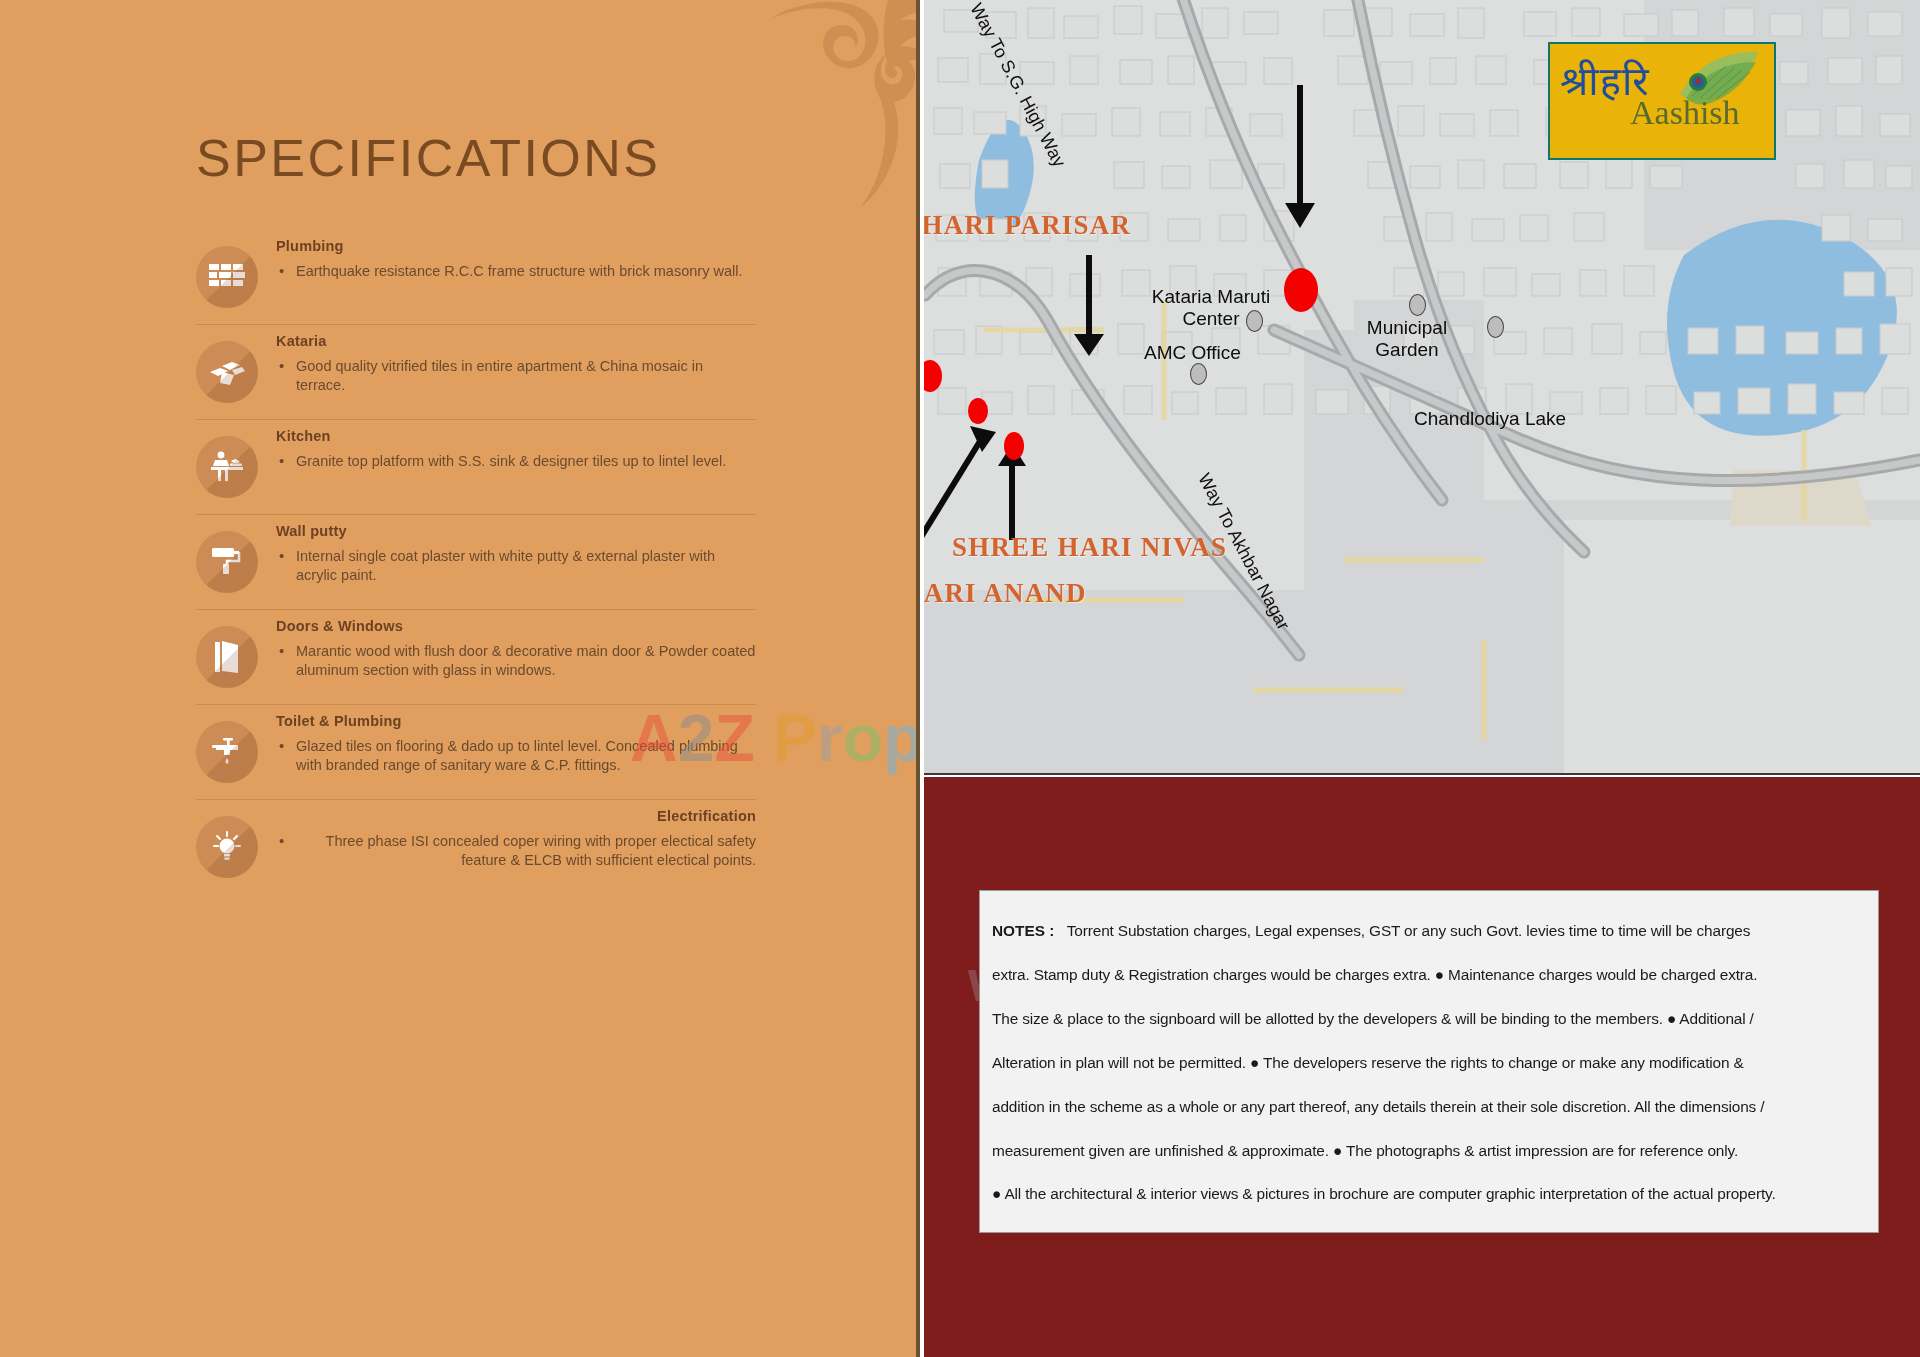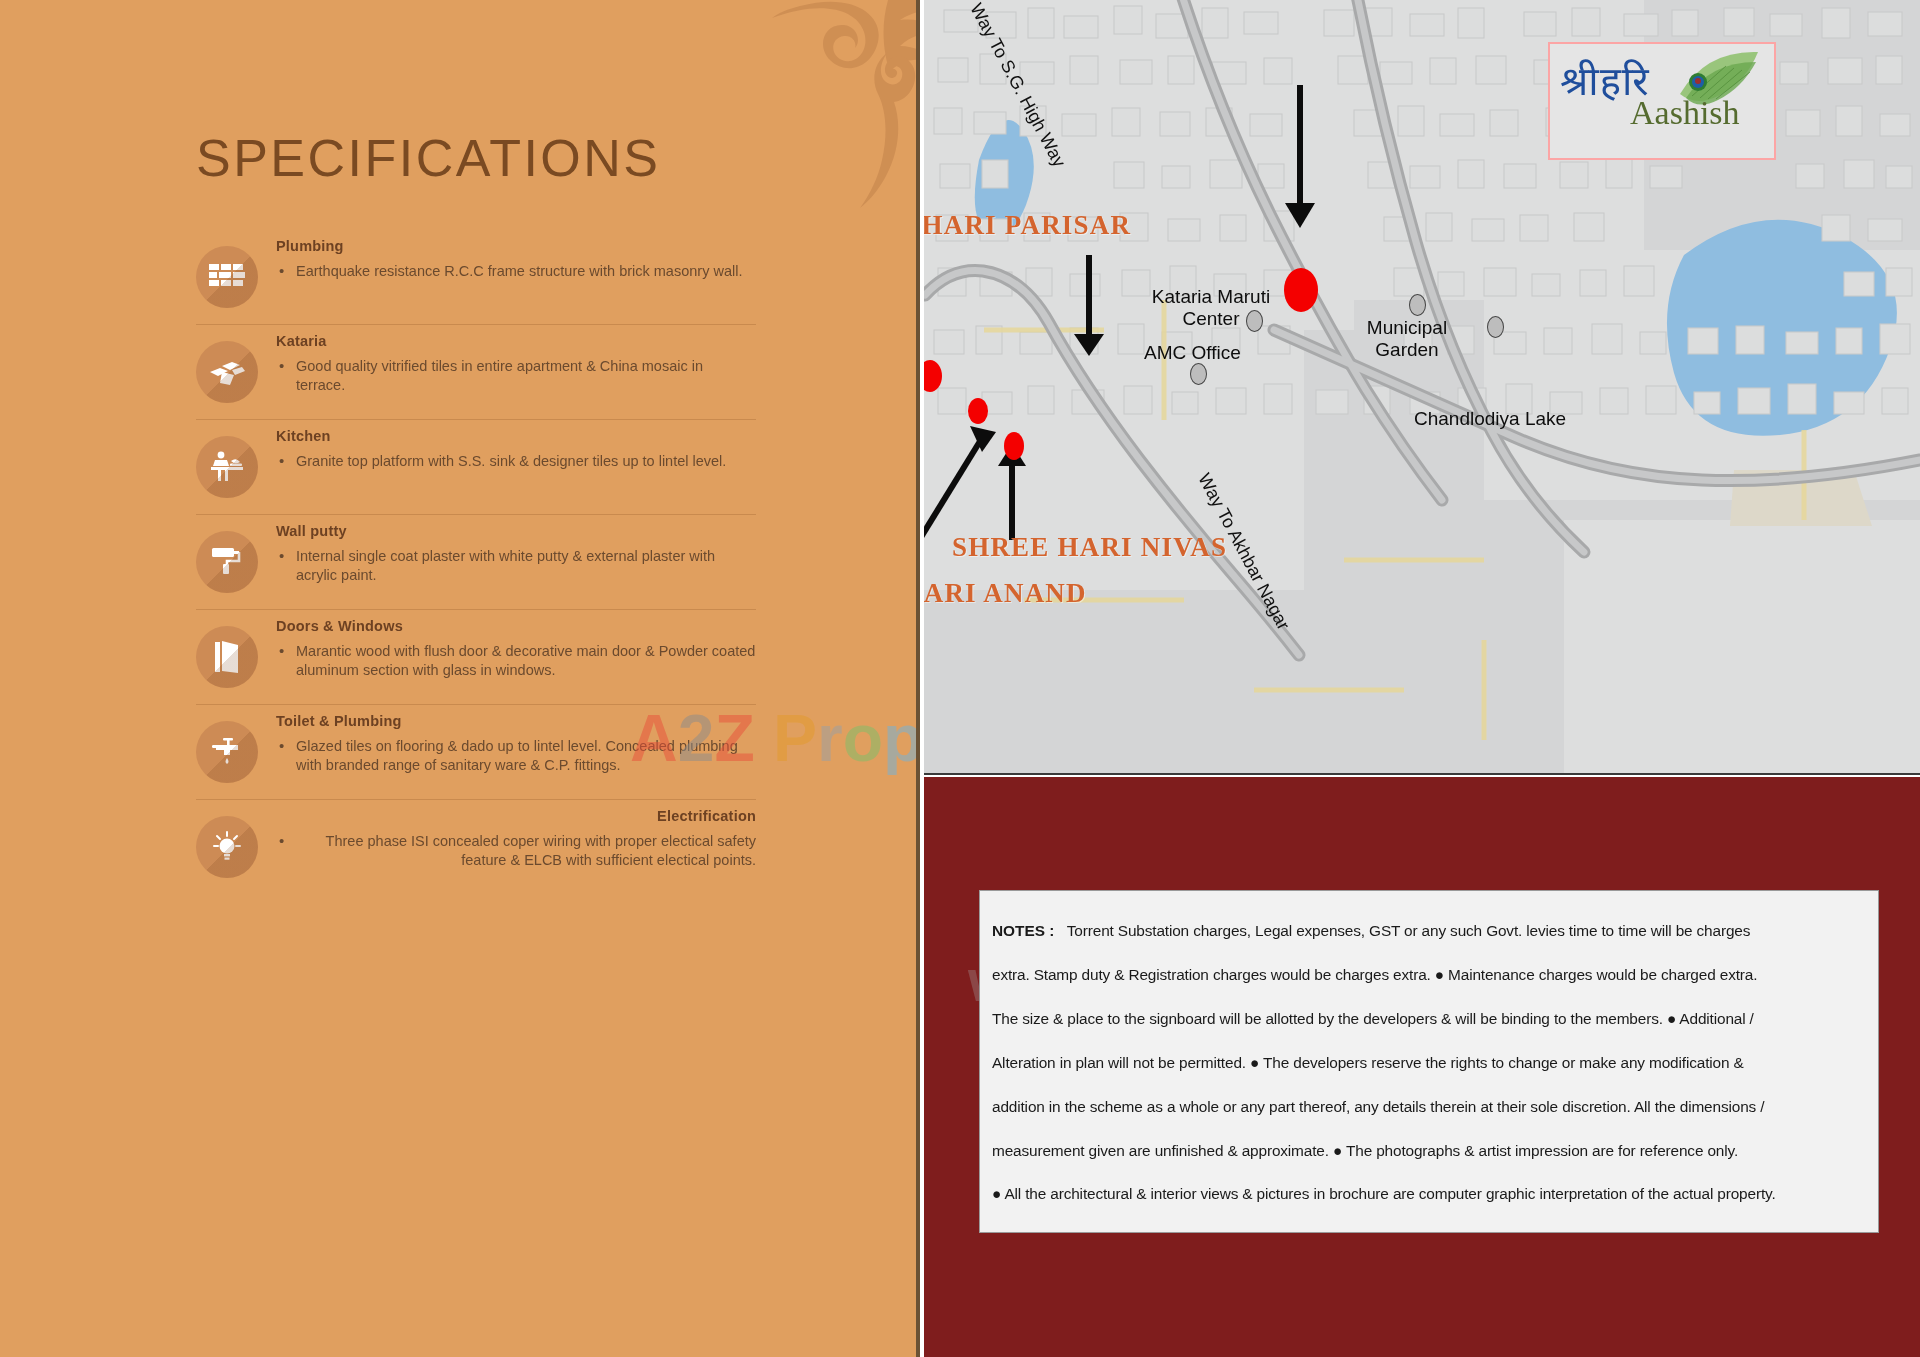--- a/index.html
+++ b/index.html
@@ -169,22 +169,22 @@
     letter-spacing: 1.2px;
     color: #d4642e;
     white-space: nowrap;
     text-shadow: 1px 1px 0 rgba(255,255,255,.45);
   }
 
   #logo-box {
     position: absolute;
     left: 1548px; top: 42px;
     width: 228px; height: 118px;
-    background: #e5e5e5;
-    border: 2px solid #fca5a5;
+    background: #eab308;
+    border: 2px solid #0f766e;
     z-index: 9;
   }
   .logo-hi {
     position:absolute; left: 10px; top: 8px;
     font-size: 40px; color:#1f4e9c;
     font-family:"Liberation Serif", serif;
     letter-spacing: 1px;
   }
   .logo-name {
     position:absolute; left: 44px; top: 50px;

